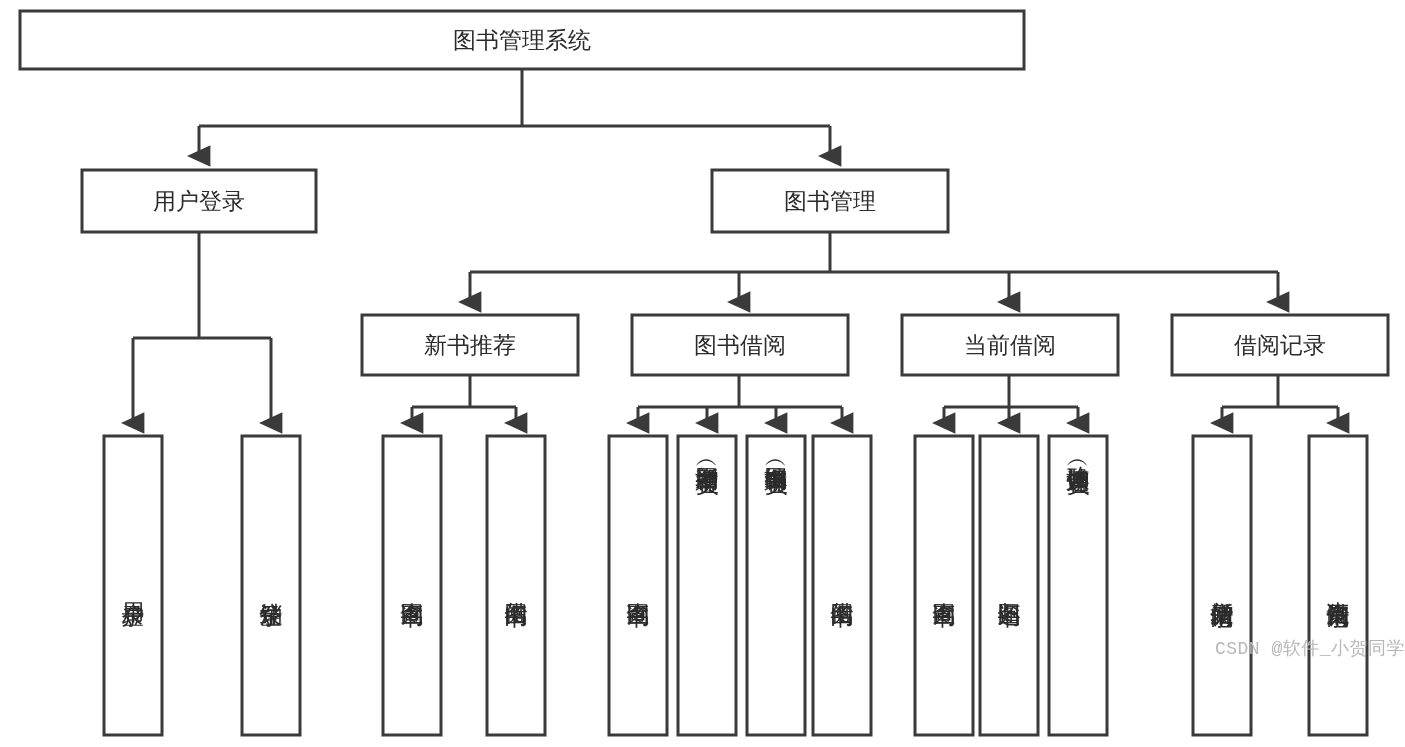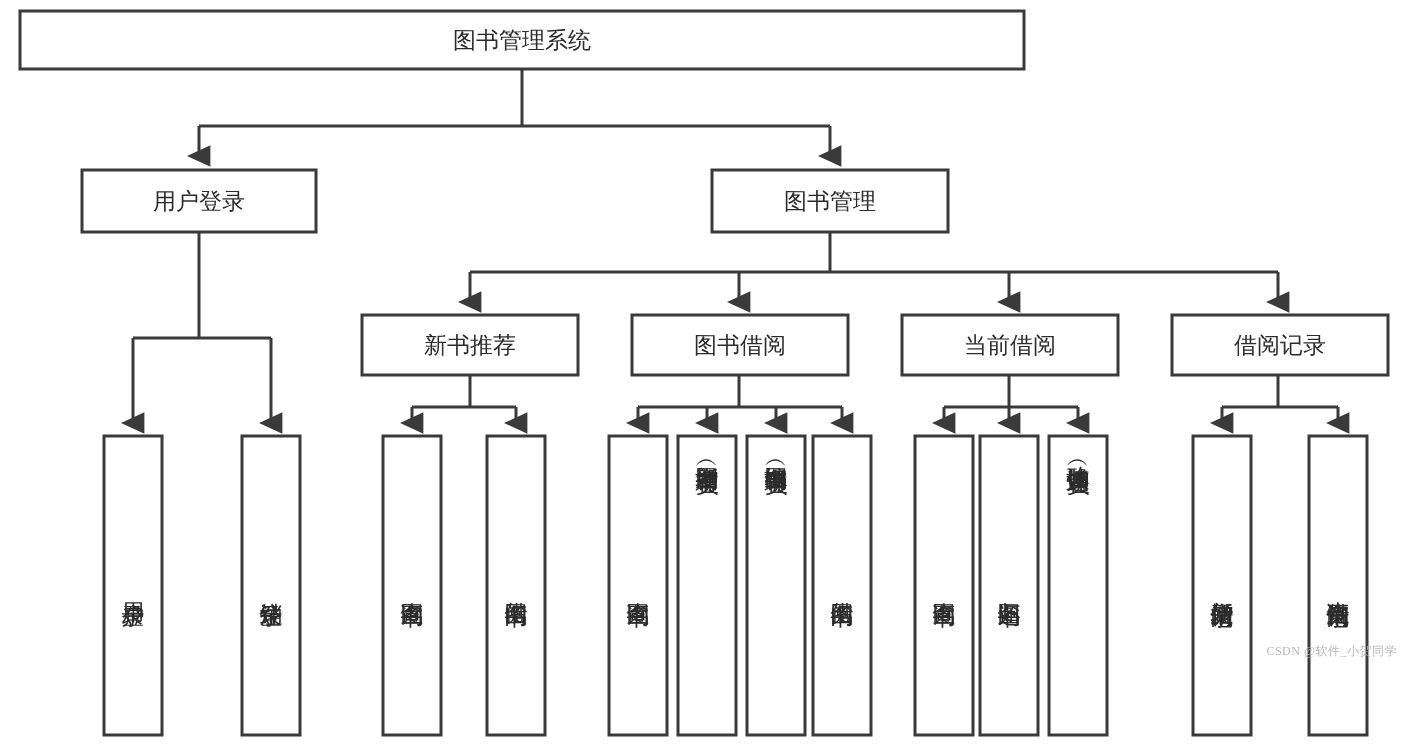--- a/index.html
+++ b/index.html
@@ -33,26 +33,26 @@
     text-orientation:upright;
     font-size:23px;
     line-height:1.18;
     letter-spacing:1px;
     color:#2b2b2b;
     white-space:nowrap;
     font-family:"DejaVu Sans","Liberation Sans",sans-serif;
   }
   .watermark{
     position:absolute;
-    right:8px;
+    right:0;
     bottom:4px;
-    font-size:12px;
+    font-size:18px;
     color:#b7b7b7;
     letter-spacing:.5px;
-    font-family:Liberation Serif, serif;
+    font-family:Liberation Mono, monospace;
     white-space:nowrap;
   }
 </style>
 </head>
 <body>
 
 <div id="diagram-root">
 
   <svg id="tree" viewBox="0 0 1405 747">
     <defs>

